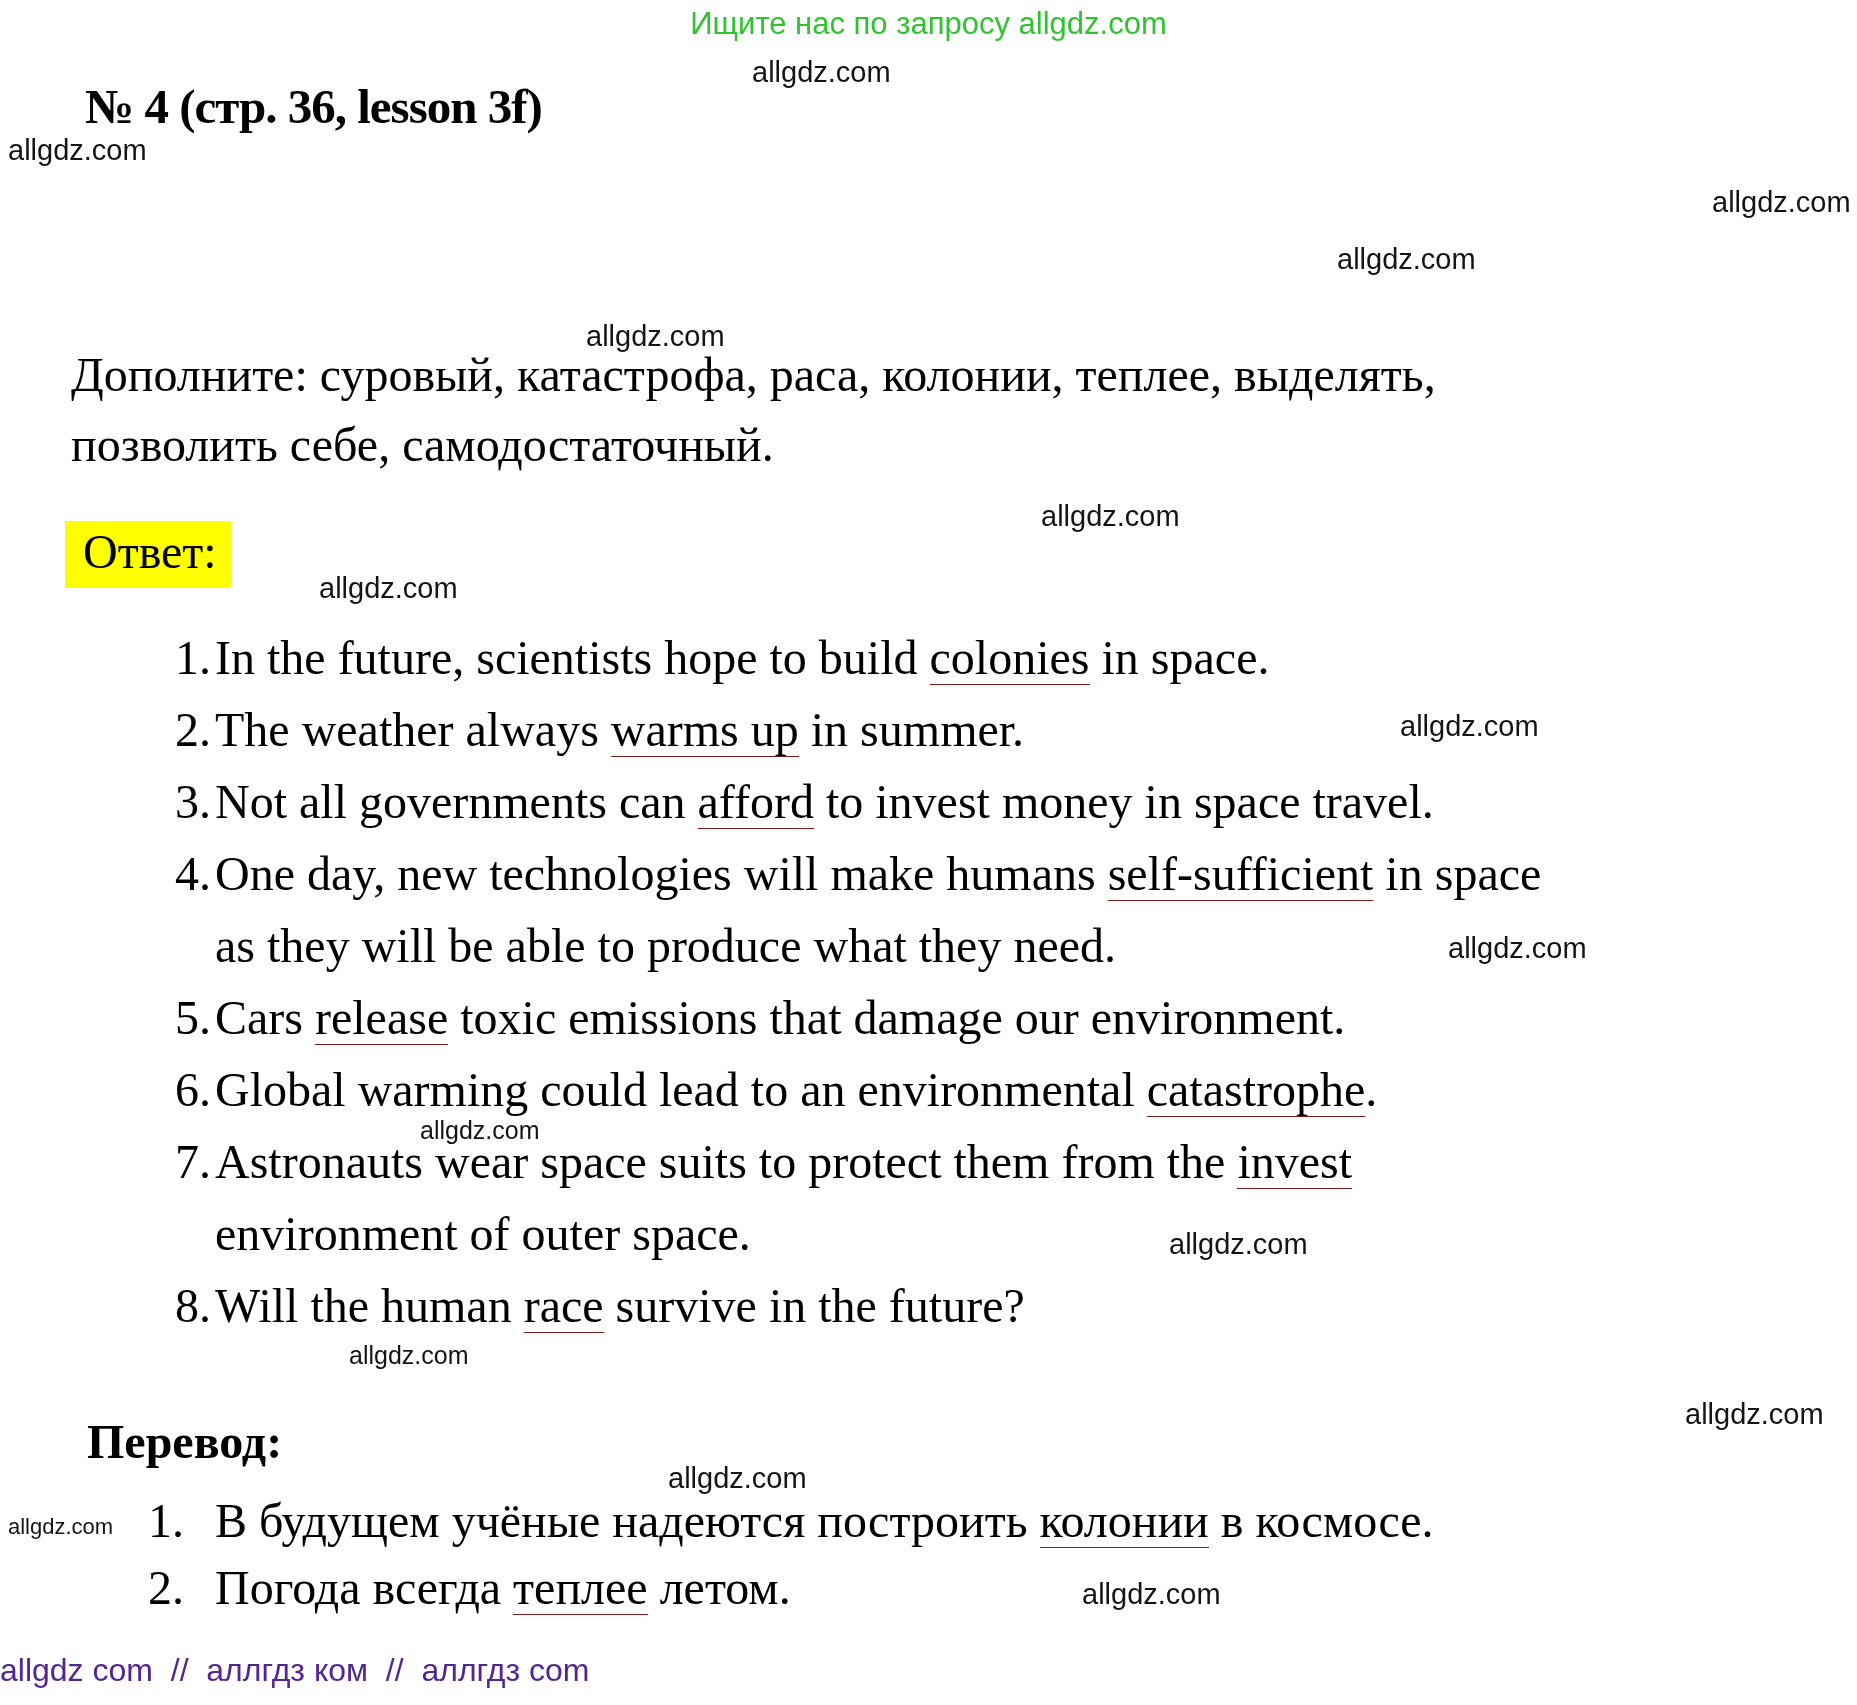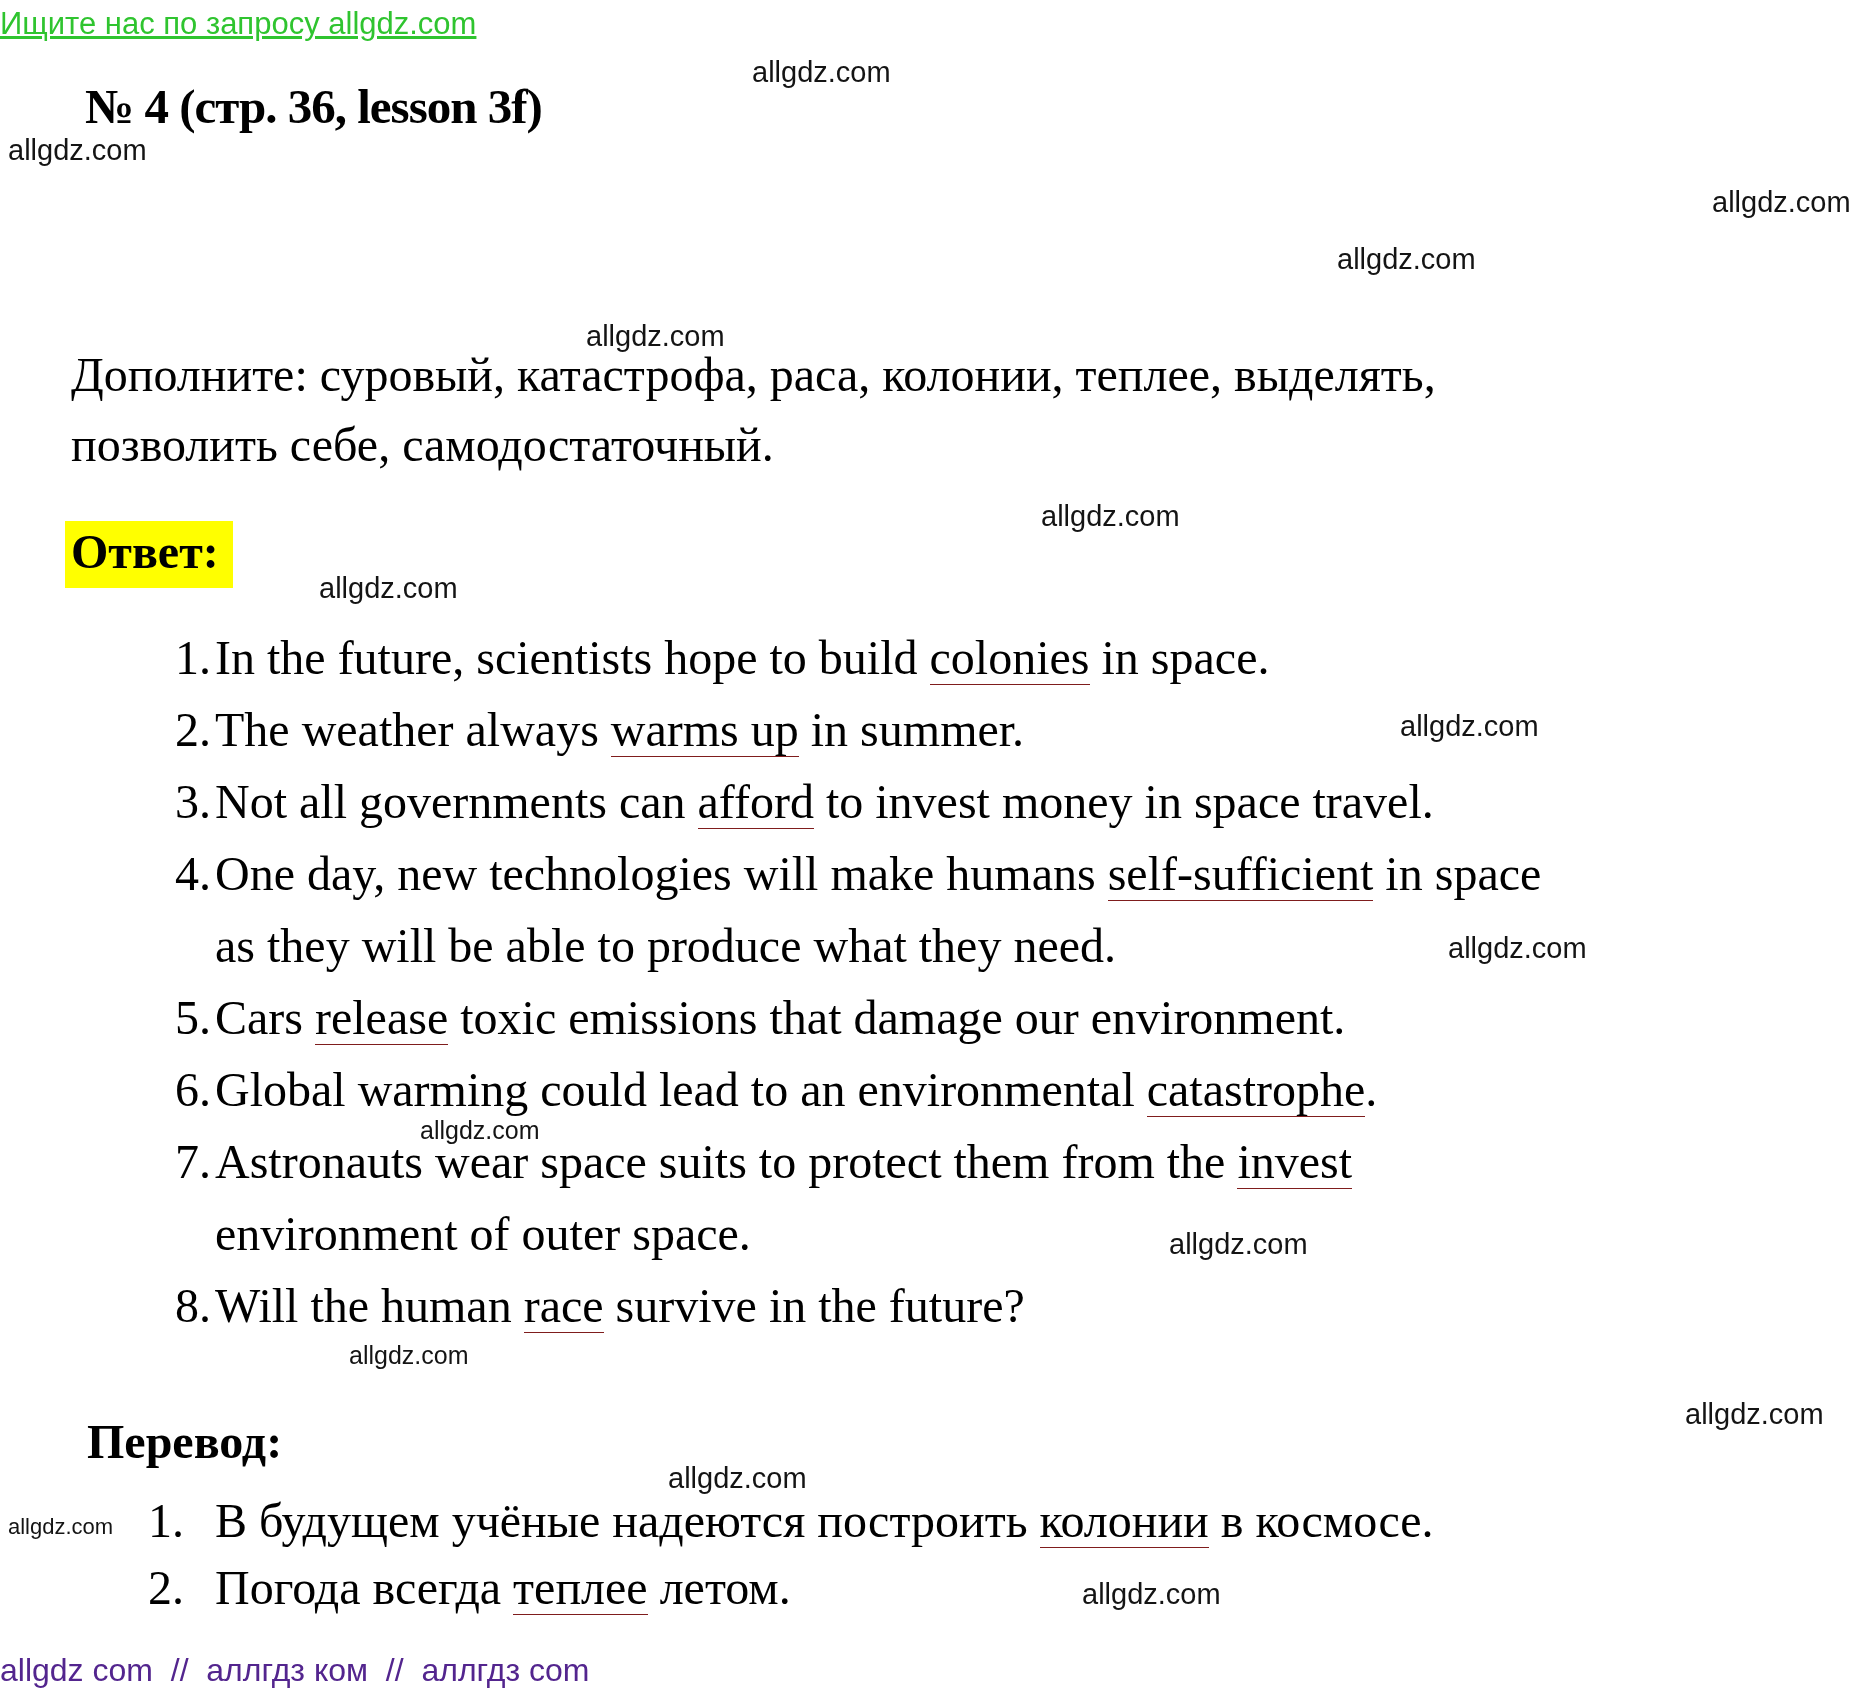--- a/index.html
+++ b/index.html
@@ -6,24 +6,24 @@
   .page{
     position:relative;
     width:1857px;height:1705px;
     background:#ffffff;
     color:#000;
     font-family:"Liberation Serif",serif;
     overflow:hidden;
   }
   .promo-top{
     position:absolute;top:6px;left:0;right:0;
+    text-align:center;
     font-family:"Liberation Sans",sans-serif;
     font-size:31px;
     color:#2fc42f;
-    text-decoration:underline;
   }
   .wm{
     position:absolute;
     font-family:"Liberation Sans",sans-serif;
     font-size:29px;
     color:#141414;
     white-space:nowrap;
   }
   .wm.small{font-size:25px;}
   .wm.tiny{font-size:22px;}
@@ -32,22 +32,22 @@
     margin:14px;
     font-size:49px;font-weight:bold;
     letter-spacing:-1px;
   }
   .para{position:absolute;font-size:48px;line-height:70px;}
   .para-en{left:78px;top:160px;}
   .para-ru{left:71px;top:340px;}
   .answer-label-wrap{position:absolute;left:65px;top:524px;}
   .hl{
     background:#ffff00;
-    font-weight:bold;font-size:48px;
-    padding:4px 14px 10px 6px;
+    font-weight:normal;font-size:48px;
+    padding:4px 14px 10px 18px;
   }
   .list{position:absolute;font-size:48px;line-height:72px;}
   .ans-list{left:175px;top:622px;}
   .tr-list{left:148px;top:1487px;line-height:67px;}
   .line{white-space:nowrap;}
   .num{display:inline-block;min-width:40px;}
   .tr-list .num{min-width:67px;}
   .cont{padding-left:40px;}
   u{
     text-decoration:none;

